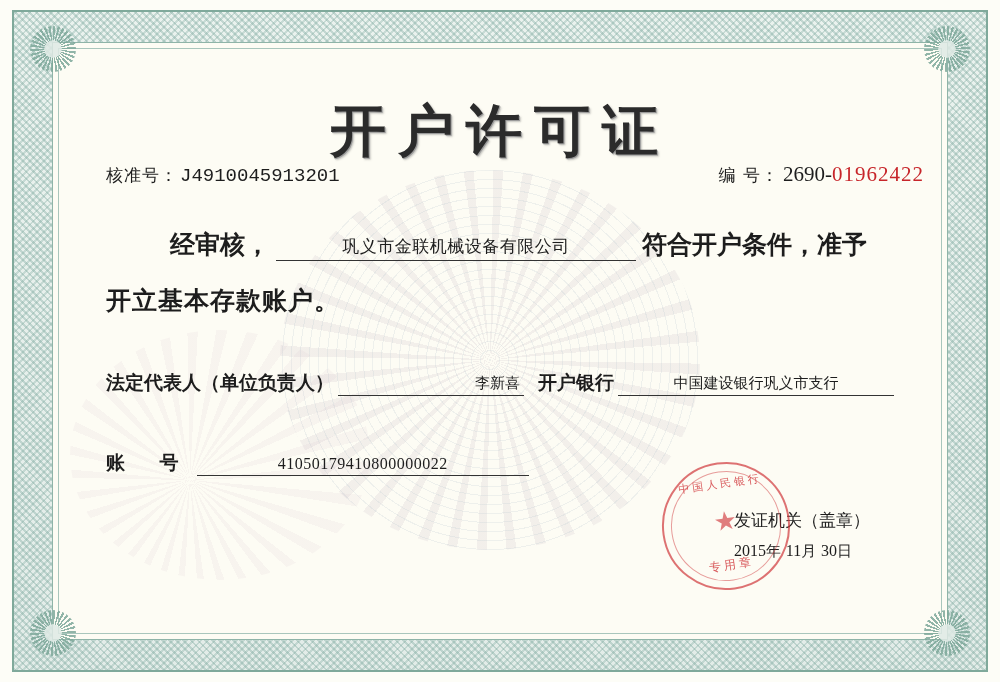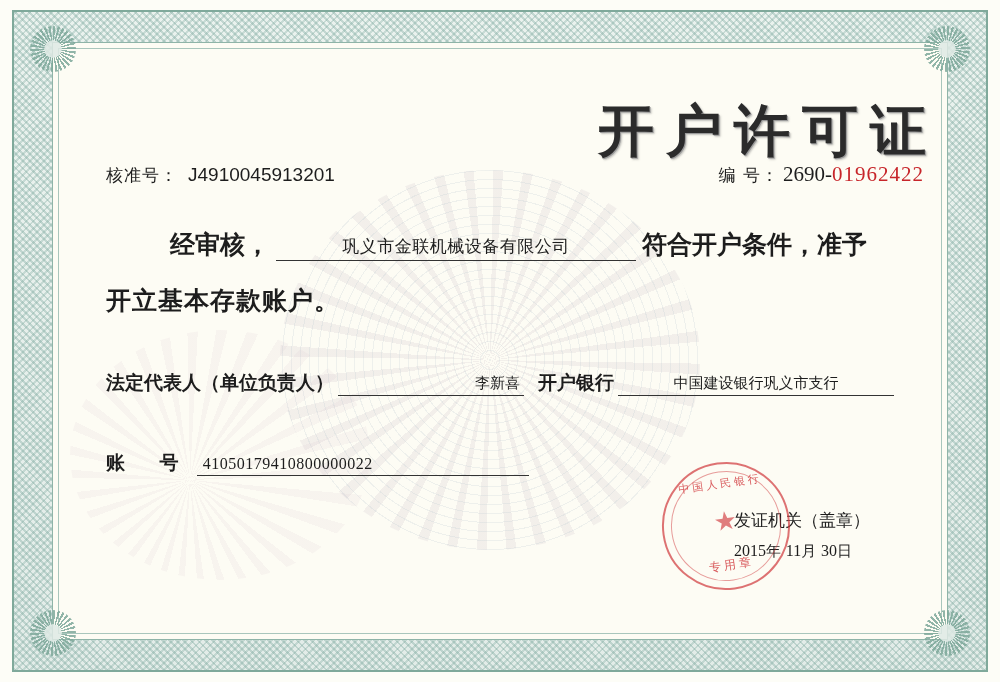--- a/index.html
+++ b/index.html
@@ -86,39 +86,39 @@
     left: 62px; top: 52px;
     width: 876px; height: 578px;
     font-family: "DejaVu Sans", "Liberation Sans", sans-serif;
     color: #1d1d1d;
   }
 
   .title {
     position: absolute;
     left: 0; top: 42px;
     width: 876px;
-    text-align: right;
+    text-align: center;
     font-size: 56px;
     font-weight: bold;
     letter-spacing: 12px;
     color: #2b2b2b;
     text-shadow: 1px 1px 0 #9a9a9a, 2px 2px 2px rgba(90,90,90,0.35);
     font-family: "DejaVu Sans", "Liberation Sans", sans-serif;
   }
 
   .row-approval {
     position: absolute;
     left: 44px; top: 112px;
     font-size: 17px;
   }
   .row-approval .label { letter-spacing: 1px; }
   .row-approval .value {
-    font-family: Liberation Sans, sans-serif;
+    font-family: Liberation Mono, monospace;
     font-size: 19px;
-    margin-left: 10px;
+    margin-left: 2px;
   }
 
   .row-number {
     position: absolute;
     right: 14px; top: 110px;
     font-size: 19px;
     white-space: nowrap;
   }
   .row-number .label { font-size: 17px; letter-spacing: 1px; }
   .row-number .prefix {
@@ -209,20 +209,21 @@
   .fill-account {
     display: inline-block;
     min-width: 320px;
     border-bottom: 1.2px solid #333;
     font-size: 16px;
     font-weight: normal;
     font-family: "Liberation Serif", "DejaVu Serif", serif;
     padding: 0 6px 2px 6px;
     margin-left: 4px;
     letter-spacing: 0.5px;
+    text-align: center;
   }
 
   .issuer {
     position: absolute;
     right: 68px; top: 452px;
     text-align: left;
     font-size: 17px;
     line-height: 1.9;
   }
   .issuer .date {

